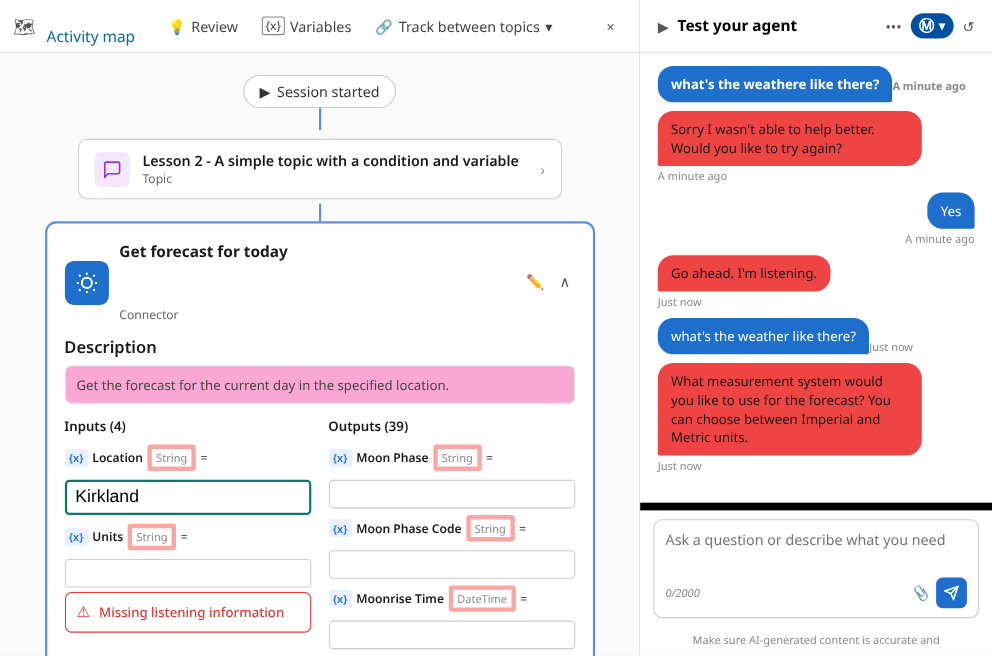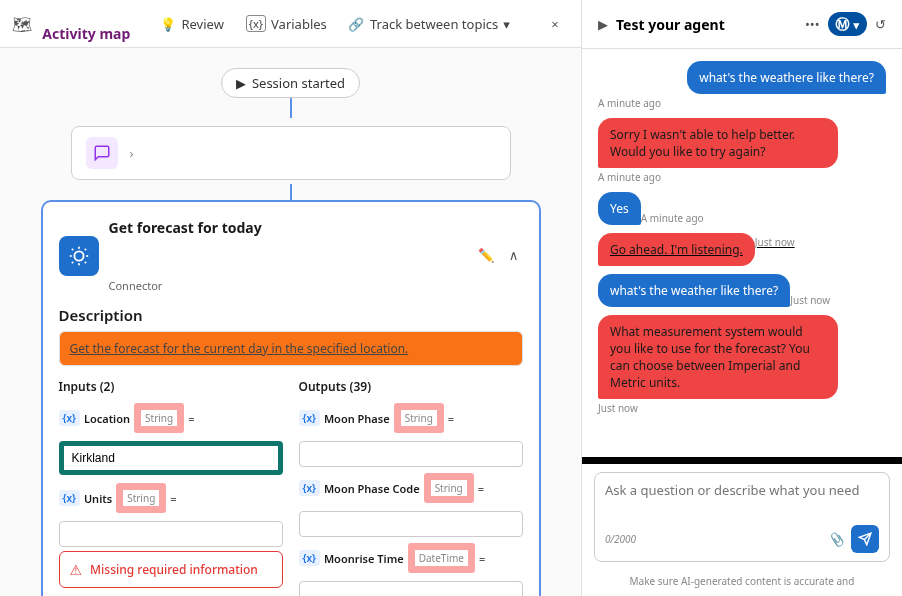--- a/index.html
+++ b/index.html
@@ -4,21 +4,21 @@
   <style>
     * { box-sizing: border-box; margin: 0; padding: 0; }
     body { font-family: 'Segoe UI', system-ui, sans-serif; font-size: 13px; background: #f5f5f5; display: flex; height: 596px; width: 902px; overflow: hidden; }
 
     
     .left-panel { width: 582px; display: flex; flex-direction: column; background: #fafafa; border-right: 1px solid #e0e0e0; }
 
     
     .topbar { display: flex; align-items: center; height: 48px; background: #fff; border-bottom: 1px solid #e0e0e0; padding: 0 12px; gap: 6px; }
     .topbar-icon { color: #555; font-size: 16px; margin-right: 4px; }
-    .topbar-title { font-weight: 700; font-size: 14px; color: #701a75; margin-right: 16px; margin-top: 20px; }
+    .topbar-title { font-weight: 400; font-size: 14px; color: #0369a1; margin-right: 16px; margin-top: 20px; }
     .topbar-item { display: flex; align-items: center; gap: 5px; color: #444; font-size: 13px; padding: 4px 8px; border-radius: 4px; cursor: pointer; }
     .topbar-separator { flex: 1; }
     .topbar-close { width: 28px; height: 28px; display: flex; align-items: center; justify-content: center; border-radius: 4px; cursor: pointer; color: #555; }
 
     
     .canvas { flex: 1; overflow: auto; padding: 20px; position: relative; }
 
     
     .session-node { display: flex; flex-direction: column; align-items: center; margin-bottom: 8px; }
     .session-badge { display: flex; align-items: center; gap: 6px; border: 1px solid #ccc; border-radius: 16px; padding: 5px 14px; background: #fff; font-size: 13px; color: #333; }
@@ -37,34 +37,34 @@
     .connector-box { background: #fff; border: 2px solid #5b8fe8; border-radius: 10px; width: 500px; margin: 0 auto; padding: 16px; }
     .connector-header { display: flex; align-items: center; gap: 10px; margin-bottom: 12px; }
     .connector-icon-wrap { width: 40px; height: 40px; border-radius: 8px; background: #1e6fcc; display: flex; align-items: center; justify-content: center; flex-shrink: 0; }
     .connector-header-text { flex: 1; }
     .connector-title { font-weight: 700; font-size: 14px; color: #1a1a1a; }
     .connector-subtitle { font-size: 11px; color: #666; margin-top: 41px; }
     .connector-actions { display: flex; gap: 6px; align-items: center; }
     .action-btn { background: none; border: none; cursor: pointer; color: #555; padding: 4px; border-radius: 4px; }
 
     .description-label { font-size: 15px; font-weight: 600; color: #1a1a1a; margin-bottom: 6px; }
-    .description-text { font-size: 12px; color: #444; background: #f97316; border: 1px solid #e0e0e0; border-radius: 6px; padding: 8px 10px; margin-bottom: 12px; text-decoration: underline; }
+    .description-text { font-size: 12px; color: #444; background: #f9a8d4; border: 1px solid #e0e0e0; border-radius: 6px; padding: 8px 10px; margin-bottom: 12px; }
 
     
     .io-columns { display: flex; gap: 16px; }
     .io-col { flex: 1; }
     .io-col-title { font-size: 12px; font-weight: 600; color: #1a1a1a; margin-bottom: 8px; }
 
     
     .var-row { display: flex; align-items: center; gap: 4px; margin-bottom: 6px; font-size: 11px; color: #444; }
     .var-badge { background: #e8f0fe; color: #1a73e8; border-radius: 3px; padding: 1px 4px; font-size: 10px; font-weight: 600; }
     .var-name { font-weight: 600; color: #1a1a1a; }
-    .var-type { color: #888; font-size: 10px; border: 7px solid #fca5a5; border-radius: 3px; padding: 1px 4px; }
+    .var-type { color: #888; font-size: 10px; border: 4px solid #fca5a5; border-radius: 3px; padding: 1px 4px; }
     .var-eq { color: #555; }
-    .var-input { width: 100%; border: 5px solid #0f766e; border-radius: 4px; padding: 5px 8px; font-size: 12px; margin-top: 2px; outline: none; }
+    .var-input { width: 100%; border: 2px solid #0f766e; border-radius: 4px; padding: 5px 8px; font-size: 16px; margin-top: 2px; outline: none; }
     .var-input-empty { width: 100%; border: 1px solid #ccc; border-radius: 4px; padding: 5px 8px; font-size: 12px; margin-top: 2px; background: #fff; }
 
     
     .error-box { border: 1px solid #e53935; border-radius: 6px; padding: 8px 10px; display: flex; align-items: center; gap: 8px; margin-top: 4px; }
     .error-icon { color: #e53935; font-size: 14px; flex-shrink: 0; }
     .error-text { color: #e53935; font-size: 12px; font-weight: 500; }
 
     
     .out-row { display: flex; align-items: center; gap: 4px; margin-bottom: 6px; font-size: 11px; color: #444; }
     .out-input { width: 100%; border: 1px solid #ccc; border-radius: 4px; padding: 5px 8px; font-size: 12px; margin-top: 2px; background: #fff; }
@@ -145,20 +145,24 @@
         <span>Session started</span>
       </div>
       <div class="connector-line"></div>
     </div>
 
     <div class="topic-node">
       <div class="topic-icon-wrap">
         <svg width="18" height="18" viewBox="0 0 24 24" fill="none" stroke="#9333ea" stroke-width="2">
           <path d="M21 15a2 2 0 0 1-2 2H7l-4 4V5a2 2 0 0 1 2-2h14a2 2 0 0 1 2 2z"></path>
         </svg>
+      </div>
+      <div class="topic-text">
+        <div class="topic-title">Lesson 2 - A simple topic with a condition and variable</div>
+        <div class="topic-subtitle">Topic</div>
       </div>
       <span class="topic-chevron">›</span>
     </div>
 
     <div class="connector-line" style="height:16px;"></div>
 
     <div class="connector-box">
 
       <div class="connector-header">
         <div class="connector-icon-wrap">
@@ -183,21 +187,21 @@
           <button class="action-btn">∧</button>
         </div>
       </div>
 
       <div class="description-label">Description</div>
       <div class="description-text">Get the forecast for the current day in the specified location.</div>
 
       <div class="io-columns">
 
         <div class="io-col">
-          <div class="io-col-title">Inputs (2)</div>
+          <div class="io-col-title">Inputs (4)</div>
 
           <div>
             <div class="var-row">
               <span class="var-badge">{x}</span>
               <span class="var-name">Location</span>
               <span class="var-type">String</span>
               <span class="var-eq">=</span>
             </div>
             <input class="var-input" type="text" value="Kirkland" style="">
           </div>
@@ -205,21 +209,21 @@
           <div style="margin-top:8px;">
             <div class="var-row">
               <span class="var-badge">{x}</span>
               <span class="var-name">Units</span>
               <span class="var-type">String</span>
               <span class="var-eq">=</span>
             </div>
             <input class="var-input-empty" type="text" style="">
             <div class="error-box">
               <span class="error-icon">⚠</span>
-              <span class="error-text">Missing required information</span>
+              <span class="error-text">Missing listening information</span>
             </div>
           </div>
         </div>
 
         <div class="io-col">
           <div class="io-col-title">Outputs (39)</div>
 
           <div>
             <div class="out-row">
               <span class="var-badge">{x}</span>
@@ -271,36 +275,36 @@
       <div class="agent-brand">
         <span style="font-size:14px;">Ⓜ</span>
         <span>▾</span>
       </div>
       <span class="agent-refresh">↺</span>
     </div>
   </div>
 
   <div class="chat-area">
 
-    <div style="display:flex;flex-direction:column;align-items:flex-start;">
+    <div style="display:flex;flex-direction:row;align-items:center;font-weight:bold;">
       <div class="msg-bubble-right">what's the weathere like there?</div>
       <div class="msg-time msg-time-right">A minute ago</div>
     </div>
 
     <div style="display:flex;flex-direction:column;align-items:flex-start;">
       <div class="msg-bubble-left">Sorry I wasn't able to help better. Would you like to try again?</div>
       <div class="msg-time msg-time-left">A minute ago</div>
     </div>
 
-    <div style="display:flex;flex-direction:row;align-items:flex-end;">
+    <div style="display:flex;flex-direction:column;align-items:flex-end;justify-content:flex-end;">
       <div class="msg-bubble-right">Yes</div>
       <div class="msg-time msg-time-right">A minute ago</div>
     </div>
 
-    <div style="display:flex;flex-direction:row;align-items:flex-start;text-decoration:underline;">
+    <div style="display:flex;flex-direction:column;align-items:flex-start;">
       <div class="msg-bubble-left">Go ahead. I'm listening.</div>
       <div class="msg-time msg-time-left">Just now</div>
     </div>
 
     <div style="display:flex;flex-direction:row;align-items:flex-end;">
       <div class="msg-bubble-right">what's the weather like there?</div>
       <div class="msg-time msg-time-right">Just now</div>
     </div>
 
     <div style="display:flex;flex-direction:column;align-items:flex-start;">

